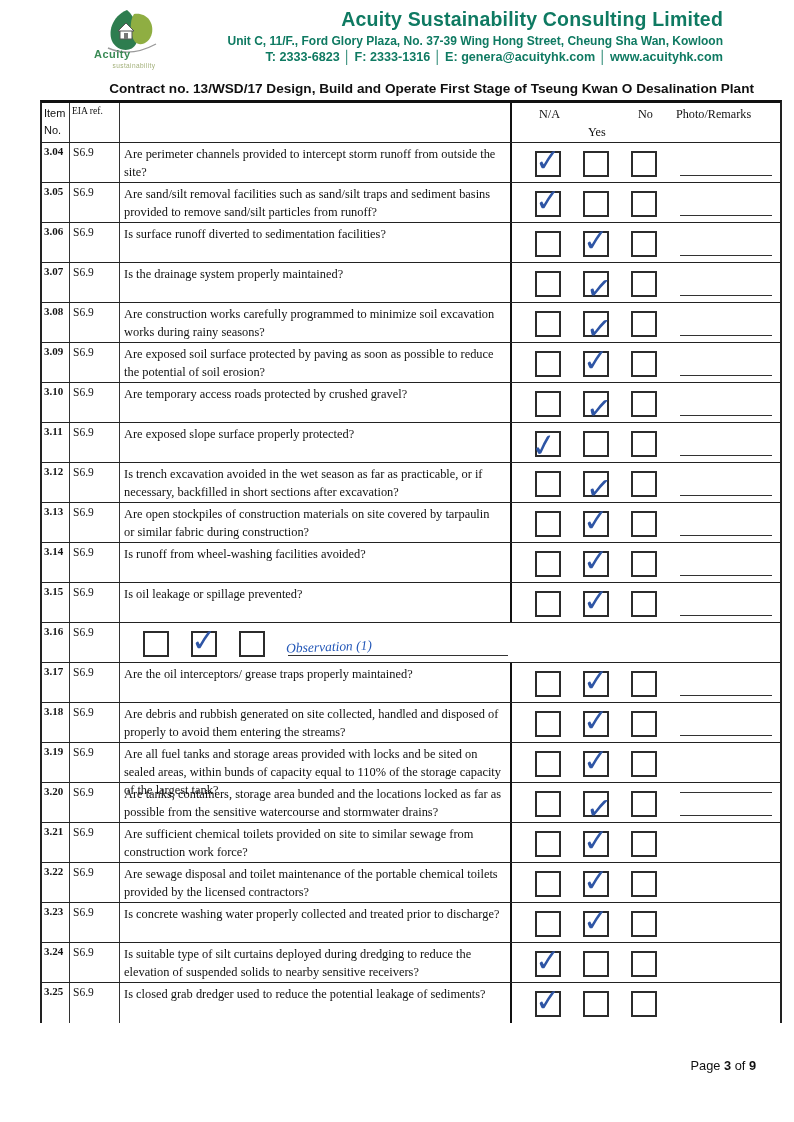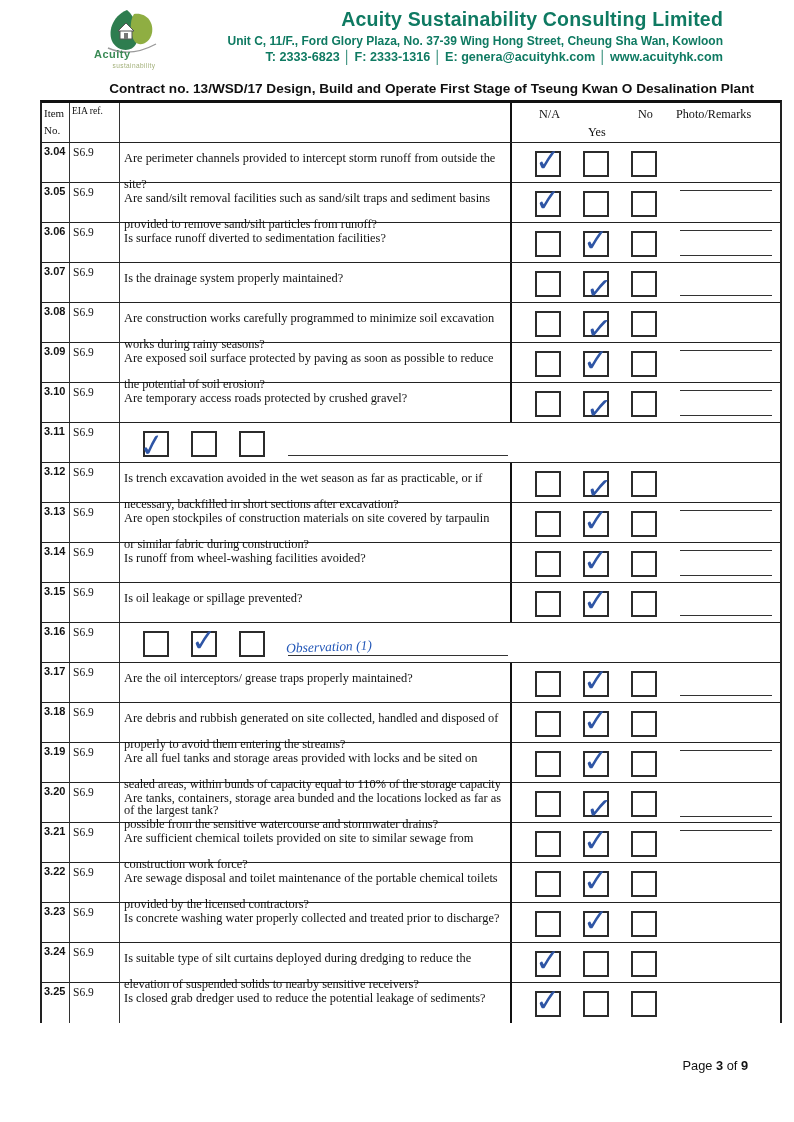--- a/index.html
+++ b/index.html
@@ -16,31 +16,31 @@
              font-size:13.6px;font-weight:bold;color:#101010;}
 
   
   .ctable{position:absolute;left:40px;top:100px;width:738px;
           border-top:3px solid #111;border-left:2px solid #222;border-right:2px solid #222;}
   .row{display:grid;grid-template-columns:28px 50px 392px 264px;height:40px;
        border-bottom:1.6px solid #222;box-sizing:border-box;position:relative;}
   .rows .row:last-child{border-bottom:none;}
   .col{box-sizing:border-box;overflow:visible;}
   .c-item{border-right:1.4px solid #333;font-size:11px;font-weight:bold;padding:2px 0 0 2px;
-          font-family:Liberation Sans, sans-serif;color:#111;}
+          font-family:Liberation Serif, serif;color:#111;}
   .c-ref{border-right:1.4px solid #333;font-size:11.5px;padding:3px 0 0 3px;
          font-family:"Liberation Serif",serif;color:#111;}
-  .c-q{border-right:2px solid #111;font-size:12.4px;line-height:26px;padding:2px 8px 0 4px;
+  .c-q{border-right:2px solid #111;font-size:12.4px;line-height:18px;padding:2px 8px 0 4px;
        font-family:"Liberation Serif",serif;color:#101010;}
   .c-checks{position:relative;}
 
   
   .hrow{display:grid;grid-template-columns:28px 50px 392px 264px;height:40px;
         border-bottom:1.6px solid #222;box-sizing:border-box;}
-  .h-item{border-right:1.4px solid #333;font-family:Liberation Serif, serif;font-size:11px;
+  .h-item{border-right:1.4px solid #333;font-family:Liberation Sans, sans-serif;font-size:11px;
           line-height:17px;padding:2px 0 0 2px;color:#111;}
   .h-ref{border-right:1.4px solid #333;font-family:"Liberation Serif",serif;font-size:9.6px;
          padding:2px 0 0 2px;color:#111;}
   .h-q{border-right:2px solid #111;}
   .h-checks{position:relative;font-family:"Liberation Serif",serif;font-size:12.2px;color:#111;}
   .hl{position:absolute;top:4px;}
   .hl-na{left:27px;} .hl-yes{left:76px;margin-top:18px;} .hl-no{left:126px;} .hl-photo{left:164px;}
 
   
   .box{position:absolute;top:8px;width:26px;height:26px;border:2.4px solid #2b2b2b;
@@ -51,21 +51,21 @@
   .tick.va{left:-2px;top:-8px;transform:rotate(-3deg);}
   .tick.vb{left:1px;top:0px;transform:rotate(5deg);}
   .tick.vc{left:-6px;top:-3px;transform:rotate(-9deg);}
 
   .photo-line{position:absolute;left:168px;right:4px;bottom:6px;border-bottom:1.7px solid #333;}
   .remark{position:absolute;left:166px;bottom:7px;width:96px;color:#2458b8;
           font-family:"Liberation Serif",serif;font-style:italic;font-size:13.5px;
           transform:rotate(-2deg);white-space:nowrap;}
 
   
-  .footer{position:absolute;top:1058px;right:46px;font-size:12.8px;color:#111;}
+  .footer{position:absolute;top:1058px;right:38px;font-size:12.8px;color:#111;}
   .footer b{font-weight:bold;}
 
   
   .logo-word{position:absolute;left:94px;top:48px;width:80px;
              color:#3a8a55;font-size:11px;font-weight:bold;letter-spacing:.5px;}
   .logo-sub{position:absolute;left:94px;top:62px;width:80px;text-align:center;
             color:#a3b07a;font-size:6.5px;letter-spacing:.4px;}
 </style>
 </head>
 <body>
@@ -210,20 +210,21 @@
             </span>
       <span class="box box-no"></span>
       <span class="photo-line"></span>
 
     </div>
   </div>
 
   <div class="row">
     <div class="col c-item">3.11</div>
     <div class="col c-ref">S6.9</div>
+    <div class="col c-q">Are exposed slope surface properly protected?</div>
     <div class="col c-checks">
       <span class="box box-na">
               <span class="tick vc">✓</span>
             </span>
       <span class="box box-yes"></span>
       <span class="box box-no"></span>
       <span class="photo-line"></span>
 
     </div>
   </div>

